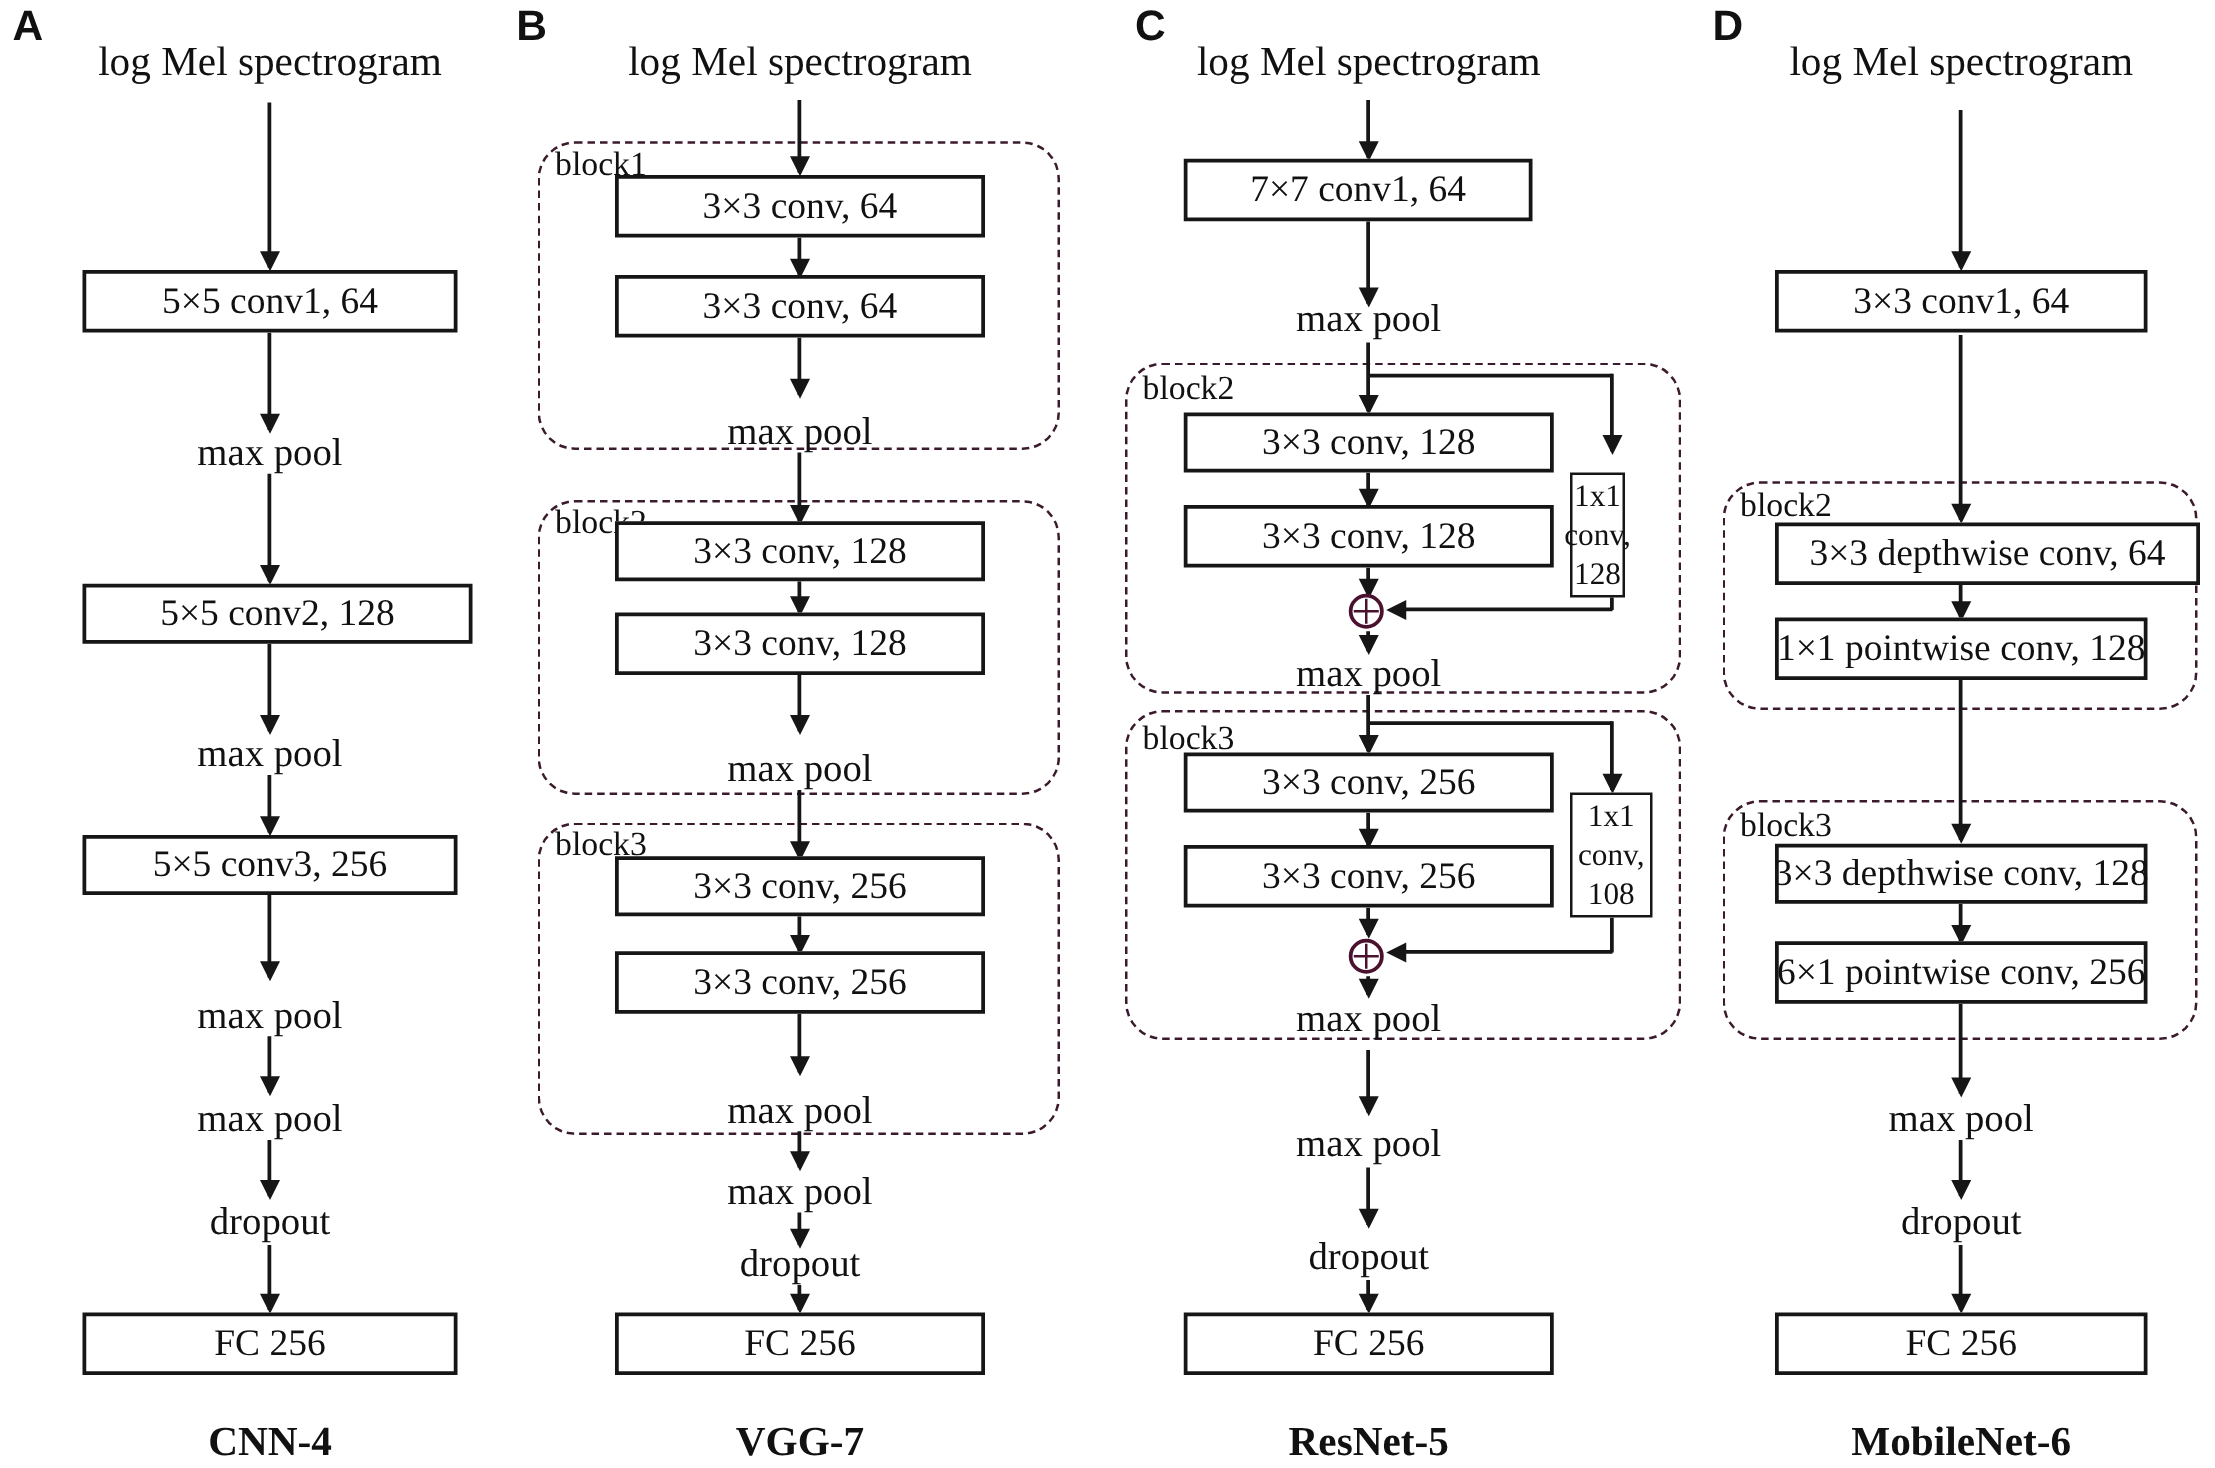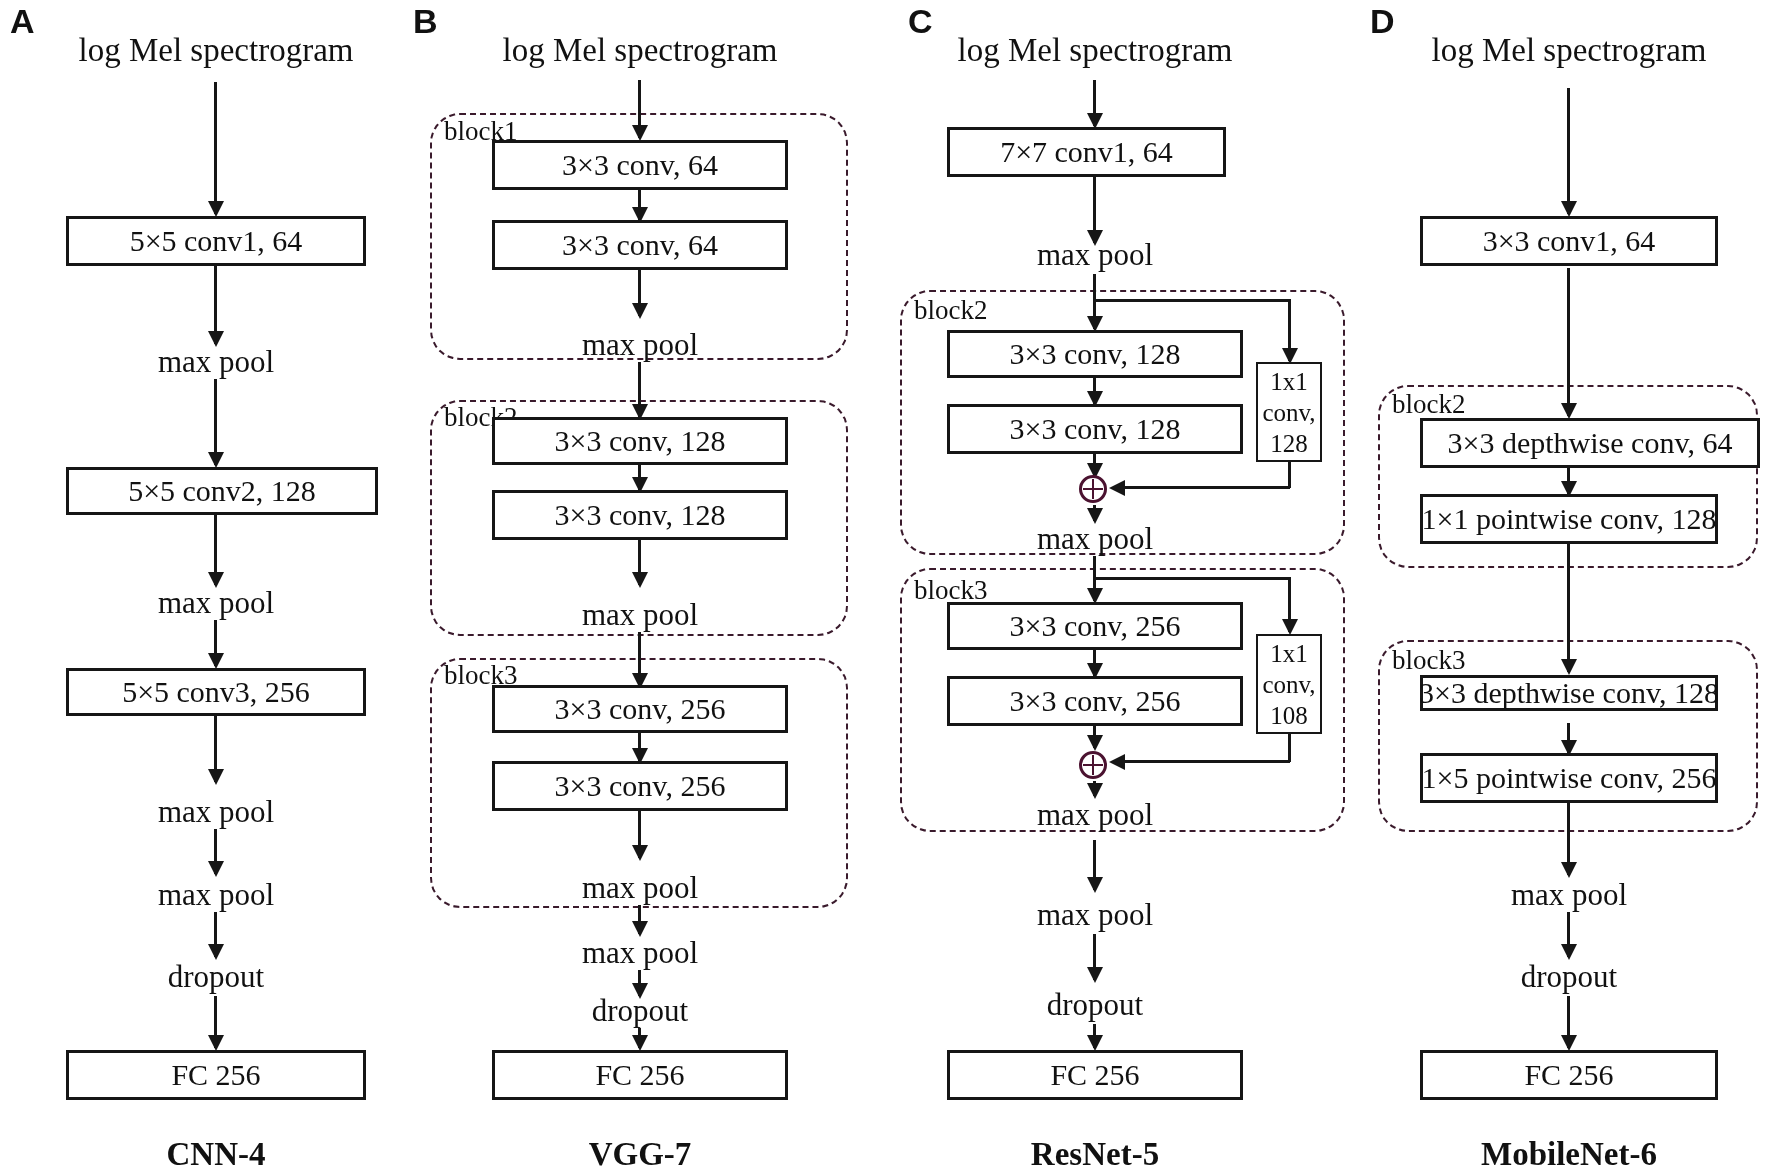--- a/index.html
+++ b/index.html
@@ -105,21 +105,21 @@
   <div class="node-label" style="left:945px;width:300px;top:238px">max pool</div>
 
   <div class="dashed-block" style="left:900px;top:290px;width:445px;height:265px"></div>
   <div class="block-label" style="left:914px;top:296px">block2</div>
   <div class="arrow" style="left:1093px;top:274px;height:55px"></div>
   <div class="hline" style="left:1094px;top:299px;width:196px"></div>
   <div class="arrow" style="left:1288px;top:299px;height:62px"></div>
   <div class="box" style="left:947px;top:330px;width:296px;height:48px">3×3 conv, 128</div>
   <div class="arrow" style="left:1093px;top:378px;height:26px"></div>
   <div class="box" style="left:947px;top:404px;width:296px;height:50px">3×3 conv, 128</div>
-  <div class="skipbox" style="left:1256px;top:362px;width:66px;height:100px">1x1 conv, 128</div>
+  <div class="skipbox" style="left:1256px;top:378px;width:44px;height:100px">1x1 conv, 128</div>
   <div class="arrow" style="left:1093px;top:454px;height:22px"></div>
   <div class="vline" style="left:1288px;top:462px;height:26px"></div>
   <div class="harrow" style="left:1124px;top:486px;width:166px"></div>
   <div class="sum" style="left:1079px;top:475px"></div>
   <div class="arrow" style="left:1093px;top:505px;height:16px"></div>
   <div class="node-label" style="left:945px;width:300px;top:522px">max pool</div>
 
   <div class="dashed-block" style="left:900px;top:568px;width:445px;height:264px"></div>
   <div class="block-label" style="left:914px;top:576px">block3</div>
   <div class="arrow" style="left:1093px;top:556px;height:45px"></div>
@@ -152,23 +152,23 @@
 
   <div class="dashed-block" style="left:1378px;top:385px;width:380px;height:183px"></div>
   <div class="block-label" style="left:1392px;top:390px">block2</div>
   <div class="box" style="left:1420px;top:418px;width:340px;height:50px">3×3 depthwise conv, 64</div>
   <div class="arrow" style="left:1567px;top:468px;height:26px"></div>
   <div class="box" style="left:1420px;top:494px;width:298px;height:50px">1×1 pointwise conv, 128</div>
   <div class="arrow" style="left:1567px;top:544px;height:128px"></div>
 
   <div class="dashed-block" style="left:1378px;top:640px;width:380px;height:192px"></div>
   <div class="block-label" style="left:1392px;top:646px">block3</div>
-  <div class="box" style="left:1420px;top:675px;width:298px;height:36px">3×3 depthwise conv, 128</div>
+  <div class="box" style="left:1420px;top:675px;width:298px;height:48px">3×3 depthwise conv, 128</div>
   <div class="arrow" style="left:1567px;top:723px;height:30px"></div>
-  <div class="box" style="left:1420px;top:753px;width:298px;height:50px">1×5 pointwise conv, 256</div>
+  <div class="box" style="left:1420px;top:753px;width:298px;height:50px">6×1 pointwise conv, 256</div>
   <div class="arrow" style="left:1567px;top:803px;height:72px"></div>
   <div class="node-label" style="left:1419px;width:300px;top:878px">max pool</div>
   <div class="arrow" style="left:1567px;top:912px;height:45px"></div>
   <div class="node-label" style="left:1419px;width:300px;top:960px">dropout</div>
   <div class="arrow" style="left:1567px;top:996px;height:52px"></div>
   <div class="box" style="left:1420px;top:1050px;width:298px;height:50px">FC 256</div>
   <div class="arch-name" style="left:1419px;width:300px;top:1136px">MobileNet-6</div>
 
 </div>
 

